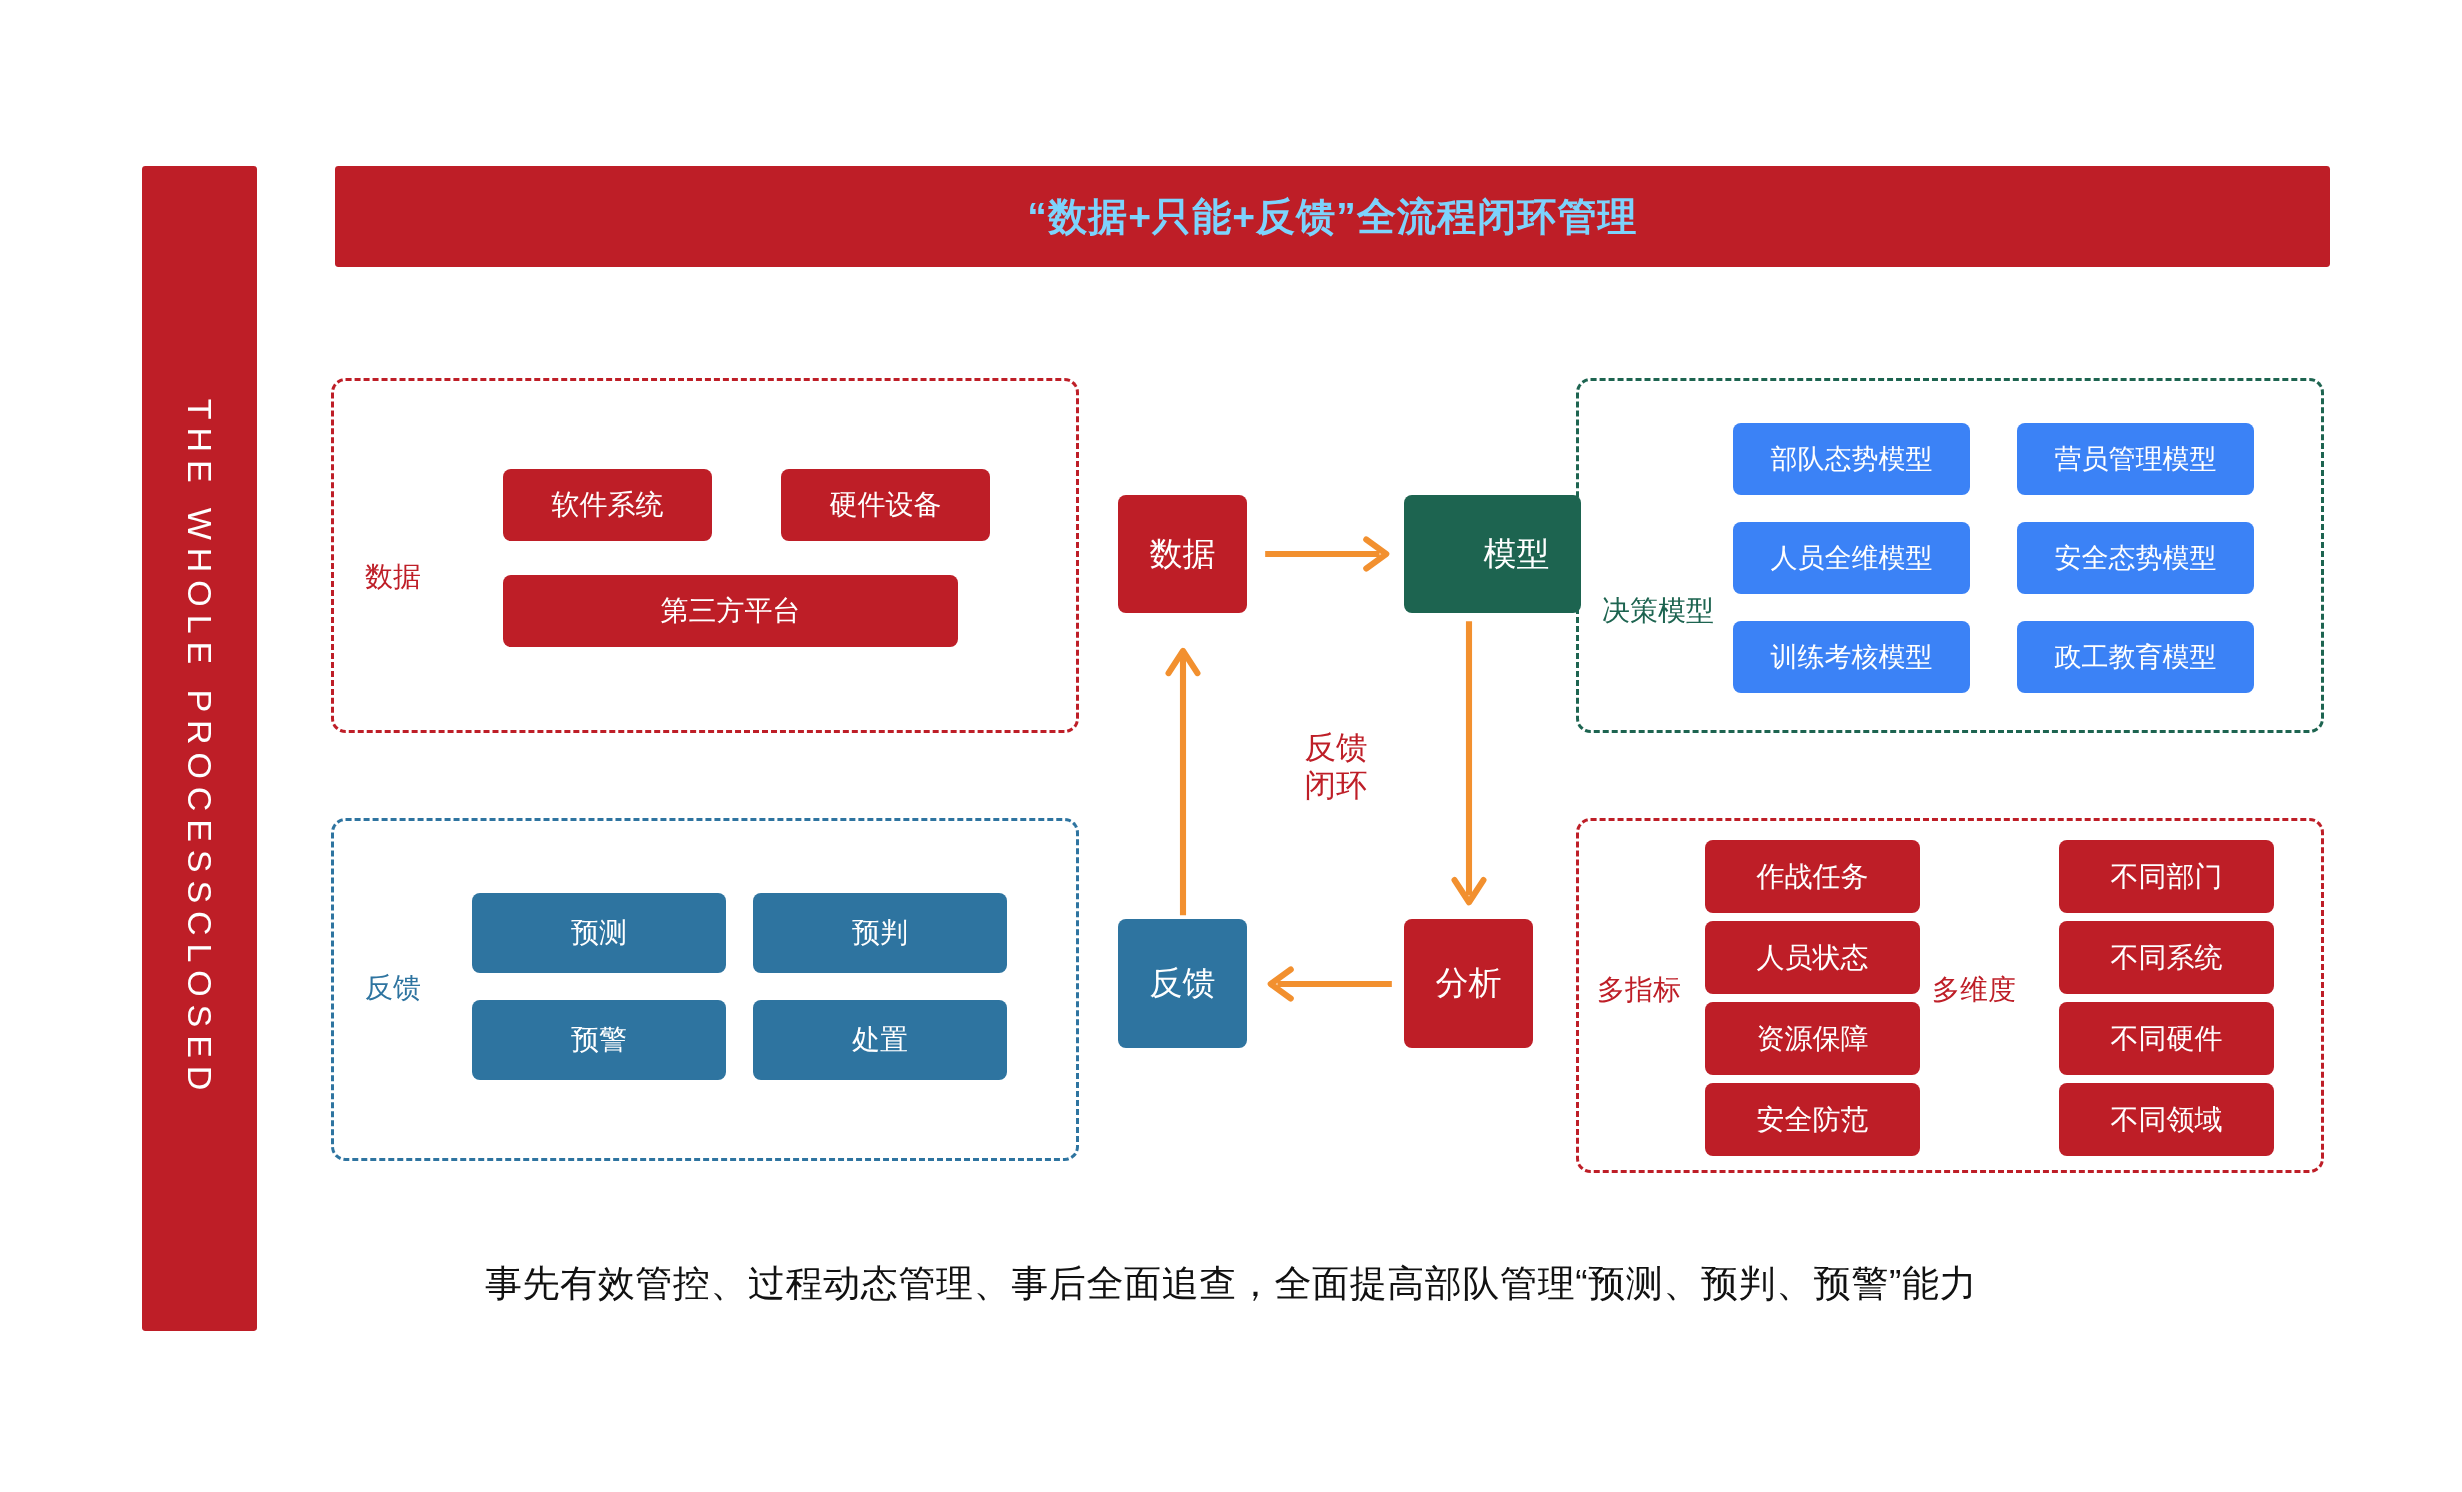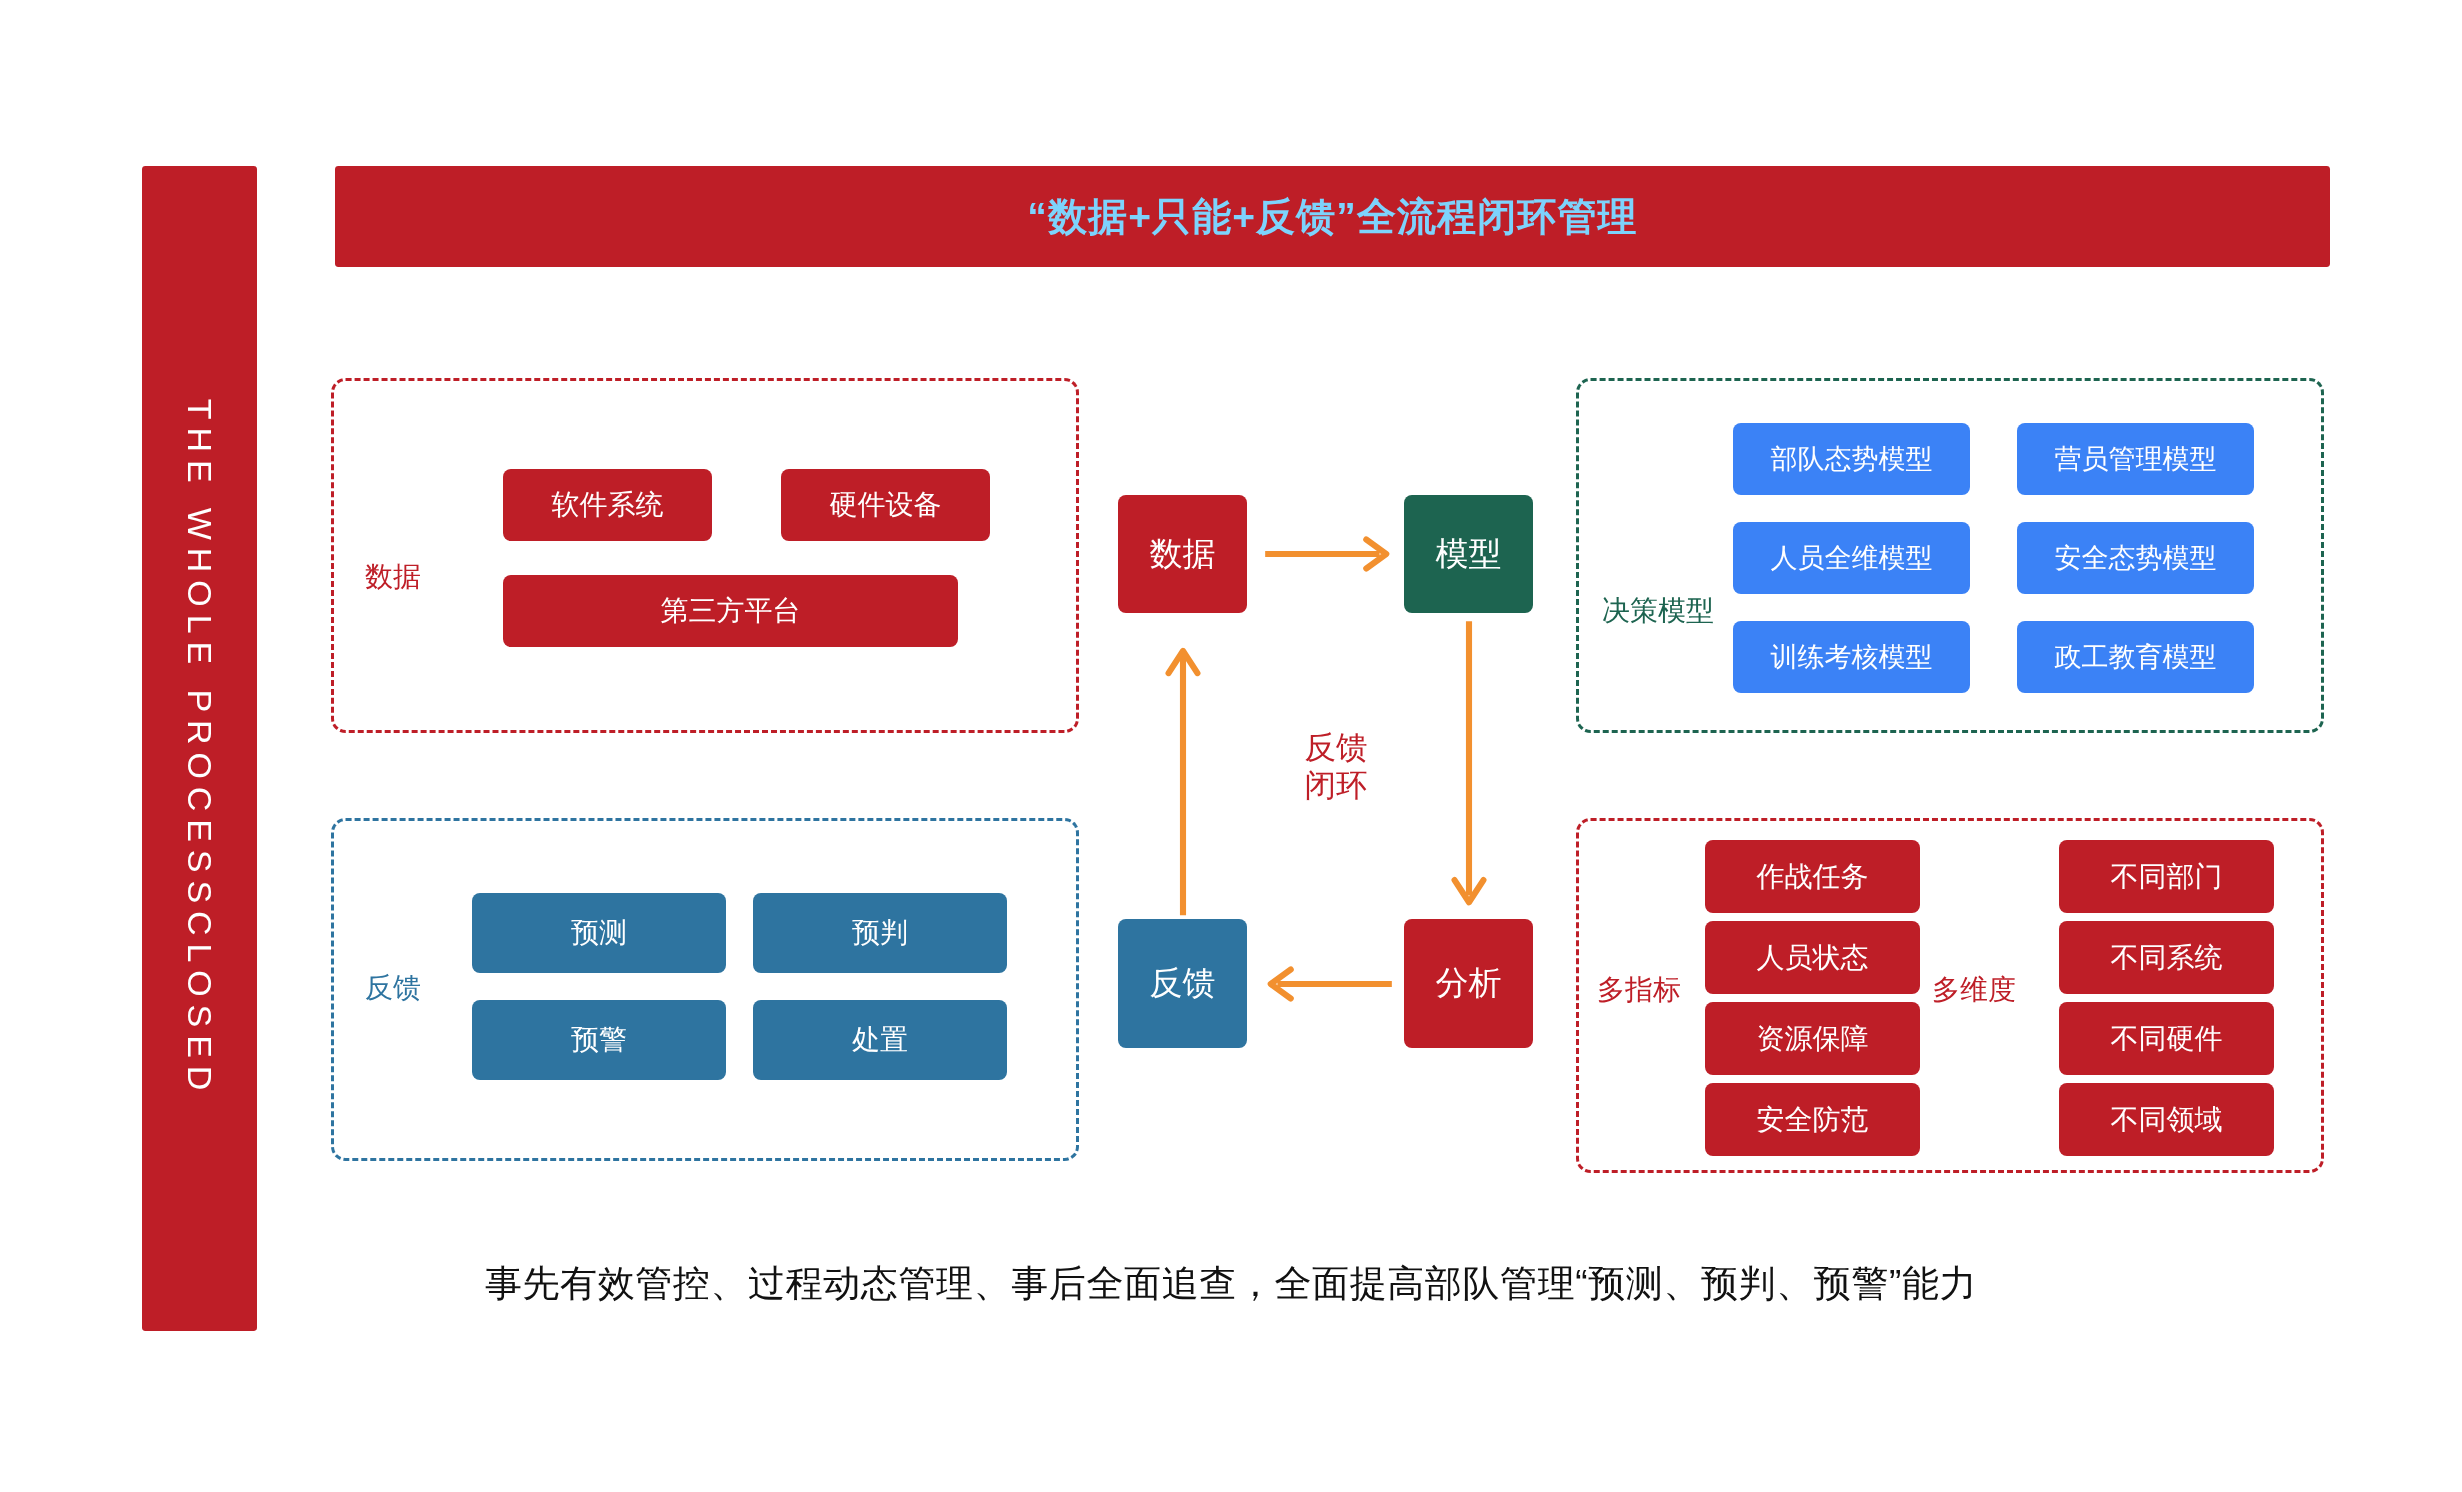--- a/index.html
+++ b/index.html
@@ -128,21 +128,21 @@
   <div class="chip red" style="left:1705px;top:921px;width:215px;height:73px;font-size:28px;">人员状态</div>
   <div class="chip red" style="left:1705px;top:1002px;width:215px;height:73px;font-size:28px;">资源保障</div>
   <div class="chip red" style="left:1705px;top:1083px;width:215px;height:73px;font-size:28px;">安全防范</div>
 
   <div class="chip red" style="left:2059px;top:840px;width:215px;height:73px;font-size:28px;">不同部门</div>
   <div class="chip red" style="left:2059px;top:921px;width:215px;height:73px;font-size:28px;">不同系统</div>
   <div class="chip red" style="left:2059px;top:1002px;width:215px;height:73px;font-size:28px;">不同硬件</div>
   <div class="chip red" style="left:2059px;top:1083px;width:215px;height:73px;font-size:28px;">不同领域</div>
 
   <div class="node red" style="left:1118px;top:495px;width:129px;height:118px;">数据</div>
-  <div class="node green" style="left:1404px;top:495px;width:129px;height:118px;">模型</div>
+  <div class="node green" style="left:1404px;top:495px;width:129px;height:118px;padding-left:48px;">模型</div>
   <div class="node red" style="left:1404px;top:919px;width:129px;height:129px;">分析</div>
   <div class="node blue" style="left:1118px;top:919px;width:129px;height:129px;">反馈</div>
 
   <div class="arrow" style="left:1262px;top:534px;width:133px;height:40px;">
     <svg width="133" height="40" viewBox="0 0 236 72">
       <line x1="4" y1="36" x2="210" y2="36" stroke="#F2902F" stroke-width="11"></line>
       <polyline points="186,10 222,36 186,62" fill="none" stroke="#F2902F" stroke-width="11" stroke-linecap="round" stroke-linejoin="round"></polyline>
     </svg>
   </div>
 

